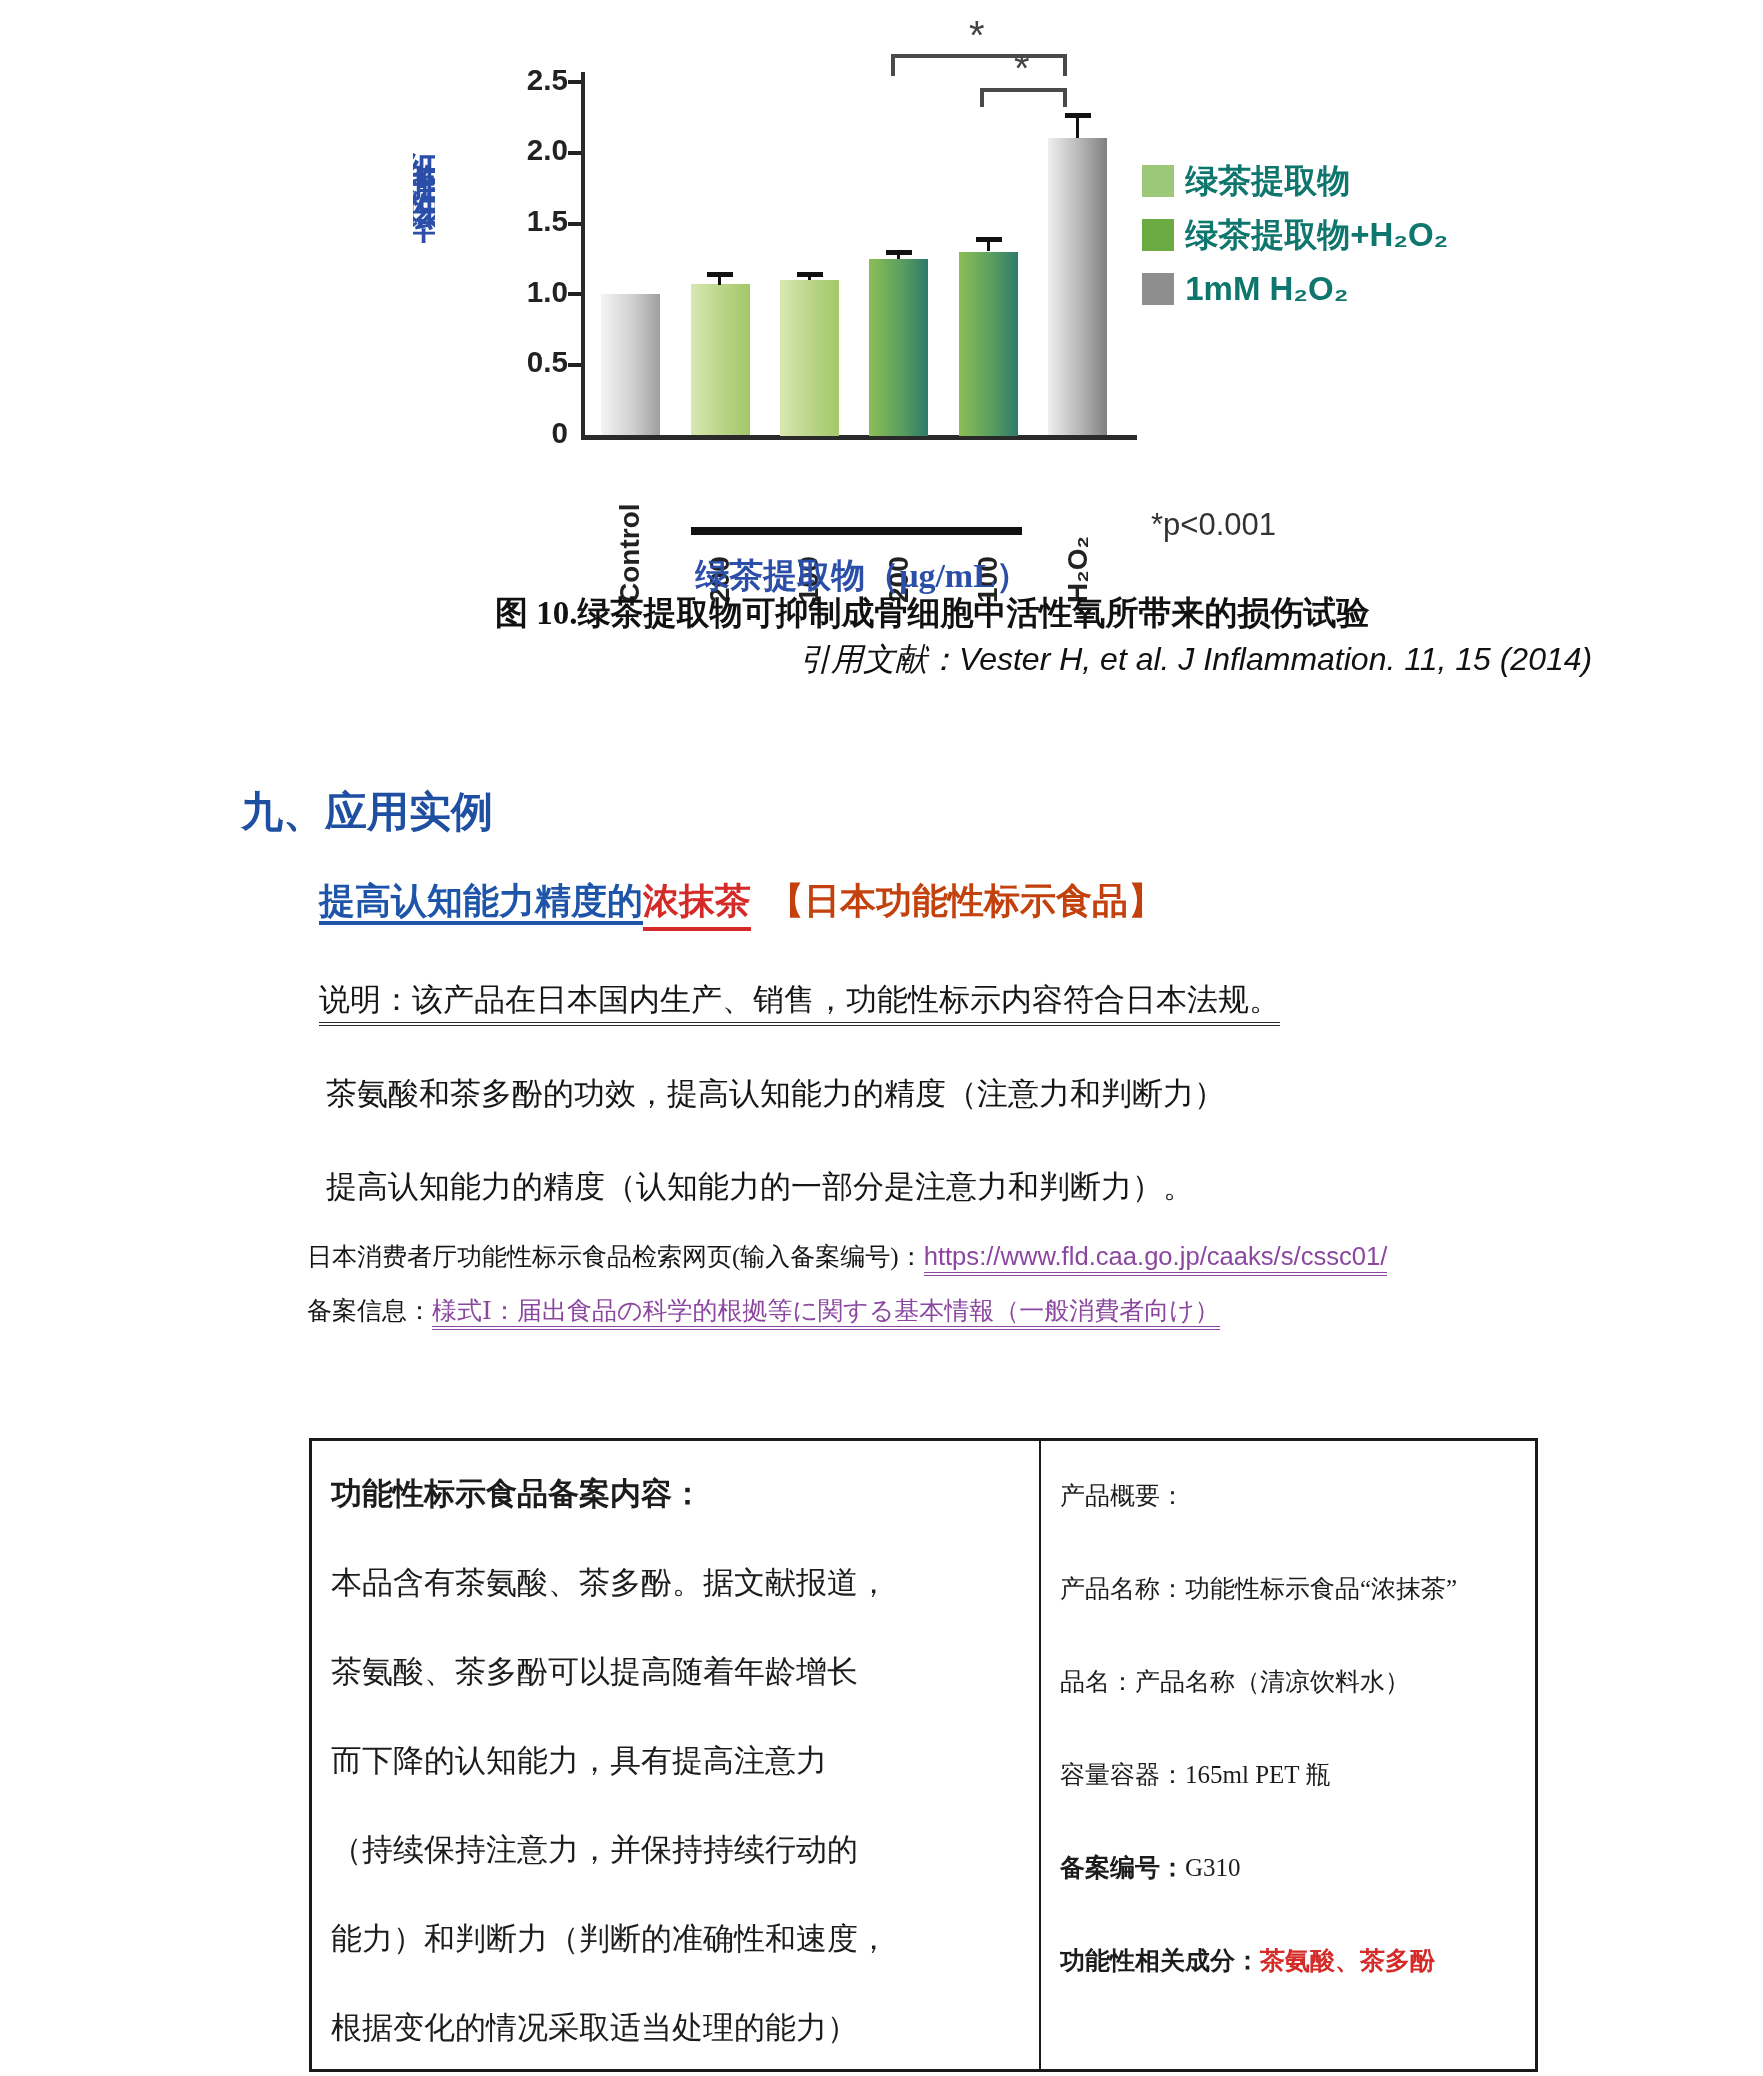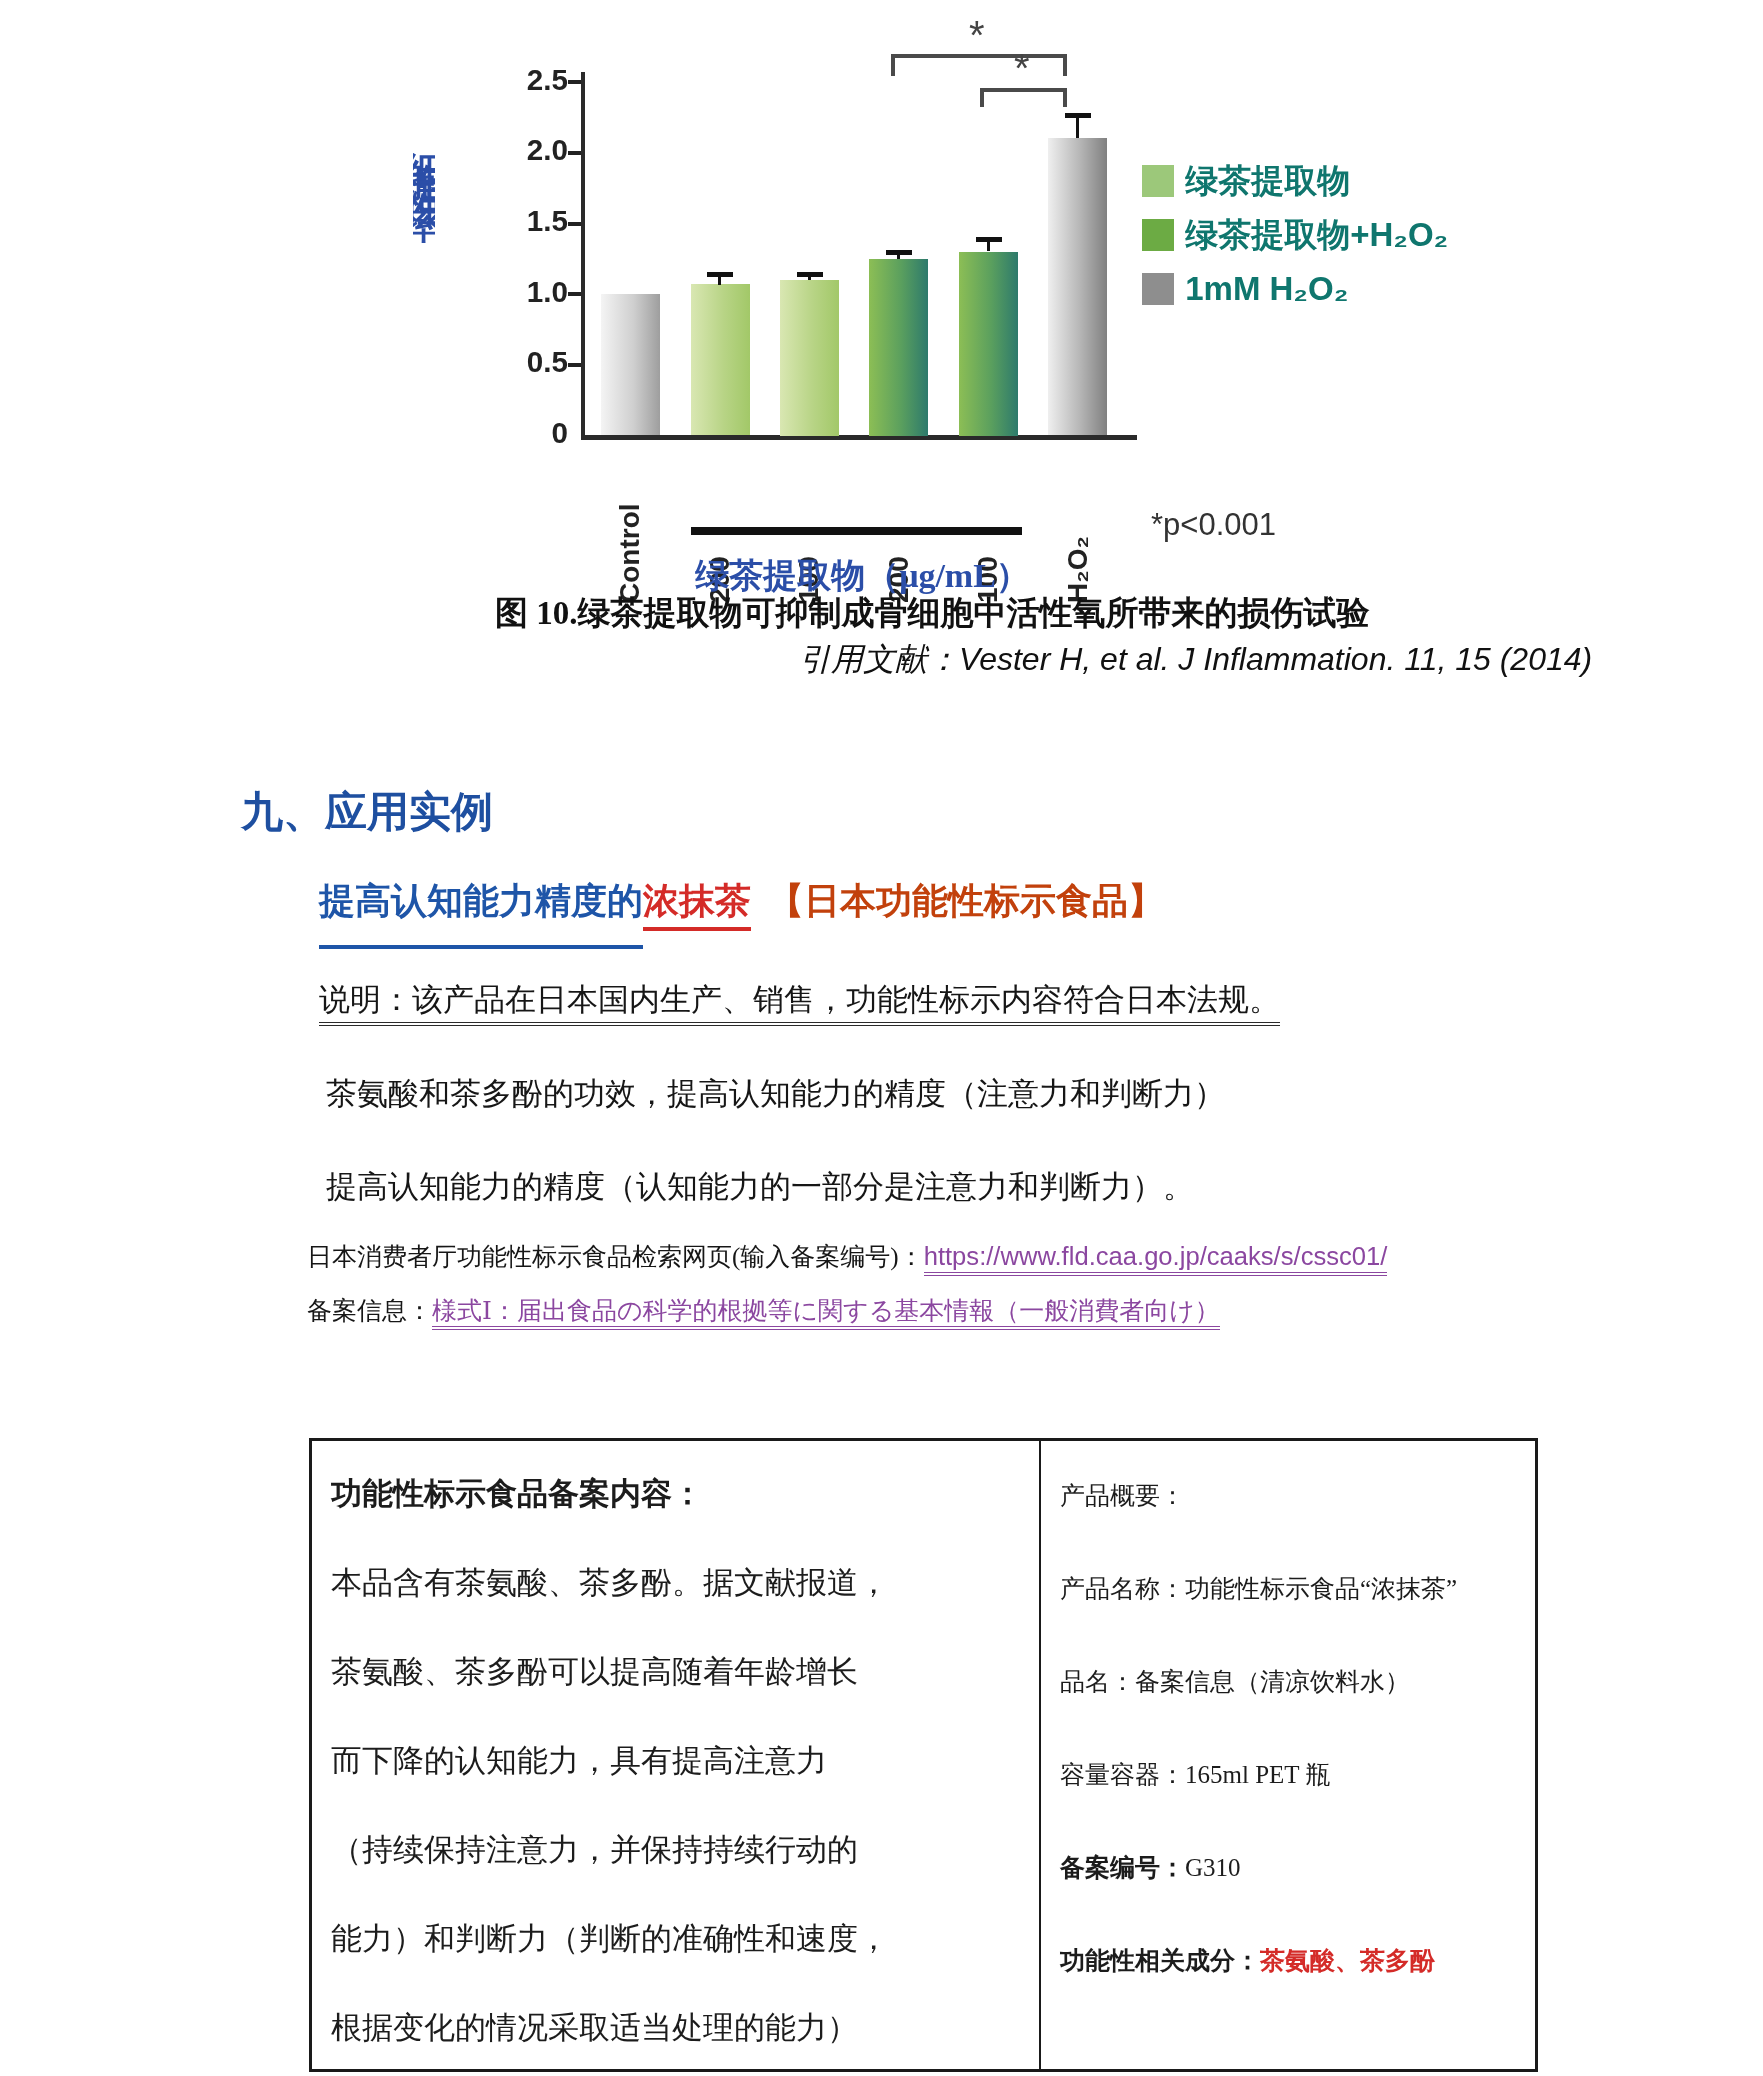--- a/index.html
+++ b/index.html
@@ -32,21 +32,21 @@
   .x-title { position:absolute; left:240px; top:549px; width:447px; text-align:center; font-size:34px; font-weight:700; color:#2b4ea8; white-space:nowrap; }
   .p-note { position:absolute; left:752px; top:503px; font-size:31px; color:#333; font-family:"Liberation Sans",sans-serif; }
   .ylabel-clip { position:absolute; left:14.4px; top:118px; width:21.6px; height:335px; overflow:hidden; }
   .ylabel-clip span { display:block; writing-mode:vertical-rl; font-size:37px; font-weight:600; color:#2b4ea8; transform:translateX(-15px); letter-spacing:12.8px; }
 
   
   .caption { position:absolute; left:495px; top:591px; font-size:33px; font-weight:700; color:#111; white-space:nowrap; }
   .citation { position:absolute; left:799px; top:638px; font-size:32px; font-style:italic; font-family:"Liberation Sans",sans-serif; color:#111; white-space:nowrap; }
   .heading { position:absolute; left:241px; top:784px; font-size:42px; font-weight:700; color:#1e4fa0; white-space:nowrap; }
   .subtitle { position:absolute; left:319px; top:877px; font-size:36px; font-weight:700; white-space:nowrap; }
-  .sub-blue { color:#1e55a8; border-bottom:4px solid #1e55a8; padding-bottom:24px; }
+  .sub-blue { color:#1e55a8; border-bottom:4px solid #1e55a8; padding-bottom:0; }
   .sub-red { color:#d42b28; border-bottom:4px solid #d42b28; padding-bottom:6.4px; }
   .sub-black { color:#c2410c; margin-left:17px; }
   .para { position:absolute; font-size:31px; color:#161616; white-space:nowrap; }
   .note-underline { border-bottom:4.8px double #2a2a2a; padding-bottom:4.8px; }
   .small-line { position:absolute; font-size:25px; color:#161616; white-space:nowrap; }
   .link { color:#8b47a0; text-decoration:none; border-bottom:4px double #8b47a0; padding-bottom:2px; }
   .link.url { font-family:"Liberation Sans",sans-serif; font-size:25.6px; }
 
   
   .info-table { position:absolute; left:309px; top:1438px; width:1229px; height:634px; border:3.2px solid #1a1a1a; box-sizing:border-box; display:flex; background:#fff; }
@@ -159,21 +159,21 @@
       <div class="line">本品含有茶氨酸、茶多酚。据文献报道，</div>
       <div class="line">茶氨酸、茶多酚可以提高随着年龄增长</div>
       <div class="line">而下降的认知能力，具有提高注意力</div>
       <div class="line">（持续保持注意力，并保持持续行动的</div>
       <div class="line">能力）和判断力（判断的准确性和速度，</div>
       <div class="line">根据变化的情况采取适当处理的能力）</div>
     </div>
     <div class="cell cell-right">
       <div class="line">产品概要：</div>
       <div class="line">产品名称：功能性标示食品“浓抹茶”</div>
-      <div class="line">品名：备案信息（清凉饮料水）</div>
+      <div class="line">品名：产品名称（清凉饮料水）</div>
       <div class="line">容量容器：165ml PET 瓶</div>
       <div class="line">
         <span class="bold">备案编号：</span><span>G310</span>
       </div>
       <div class="line">
         <span class="bold">功能性相关成分：</span><span class="red">茶氨酸、茶多酚</span>
       </div>
     </div>
   </div>
 

